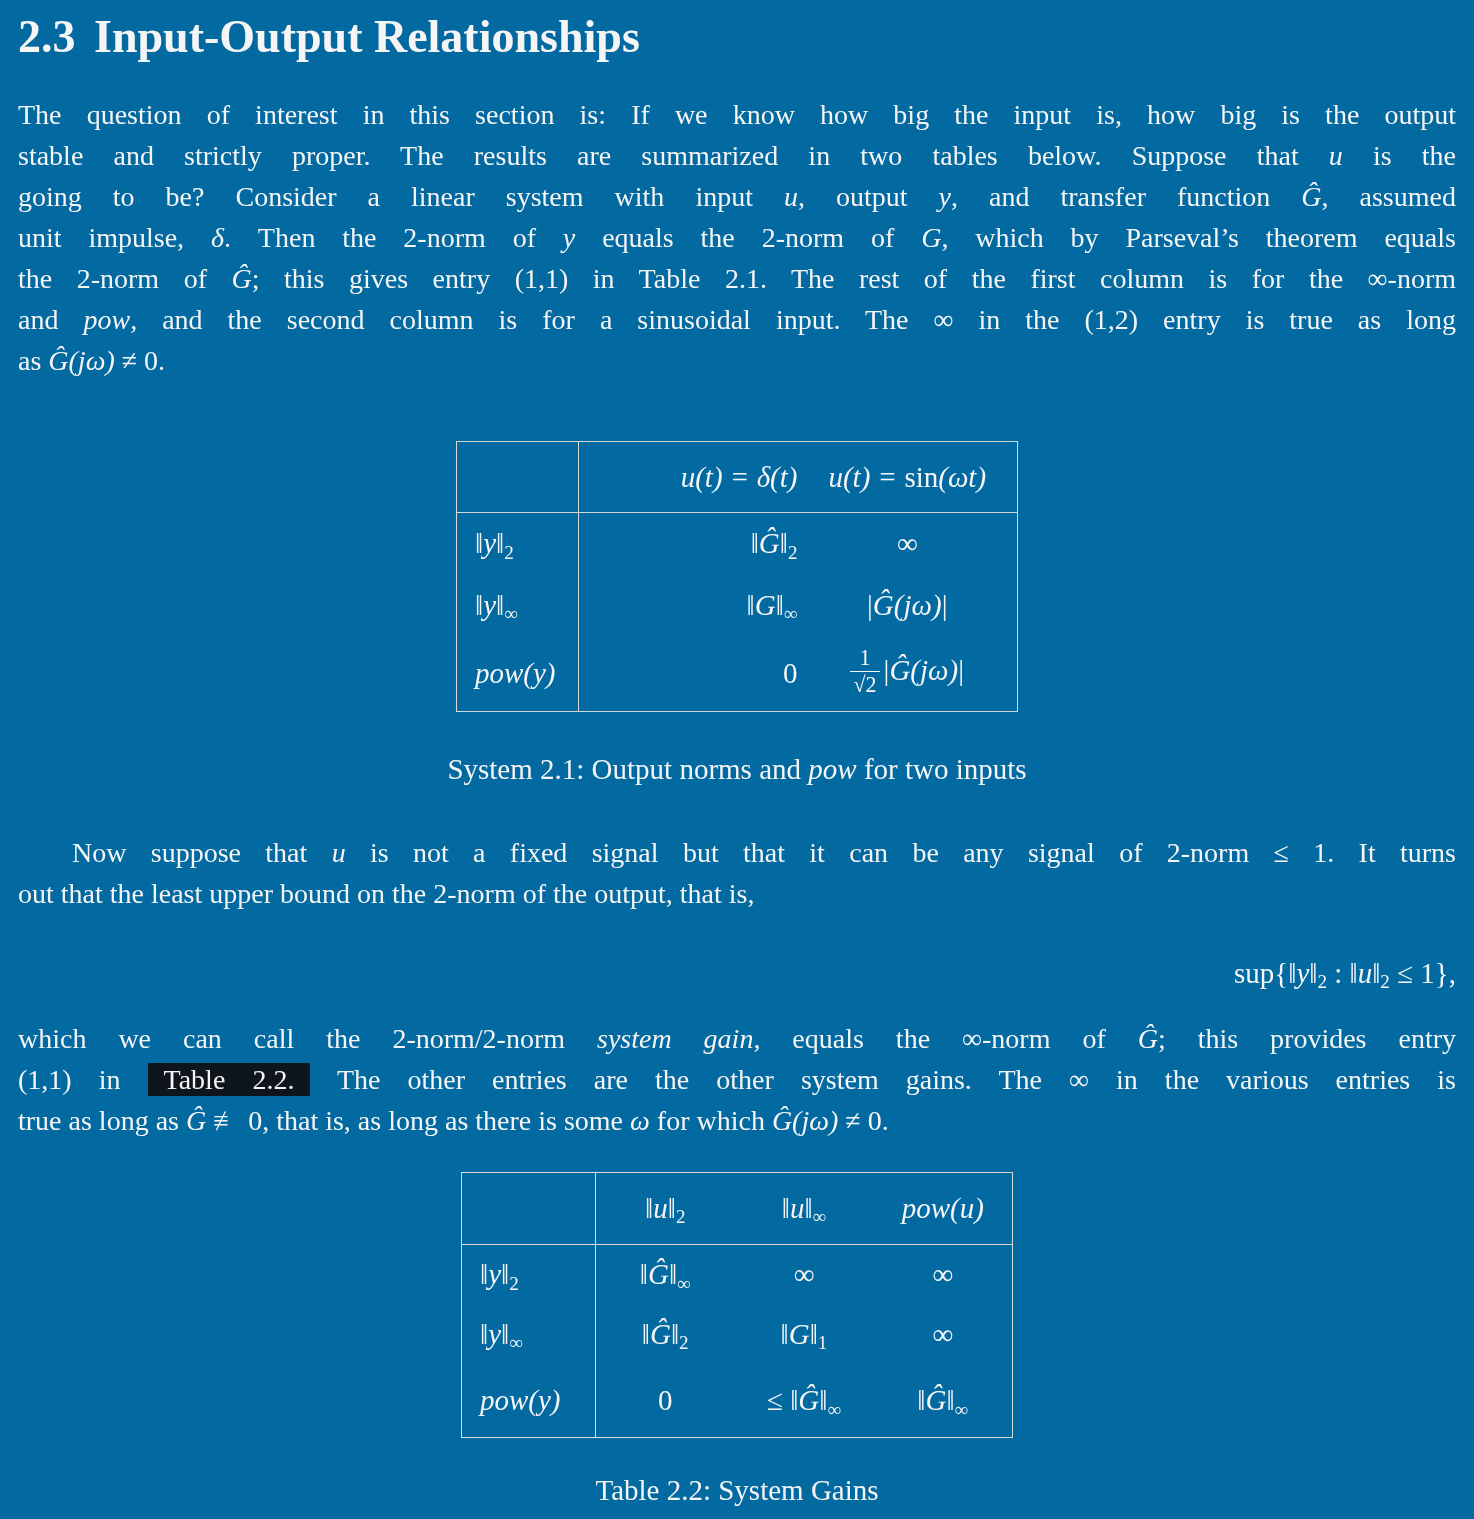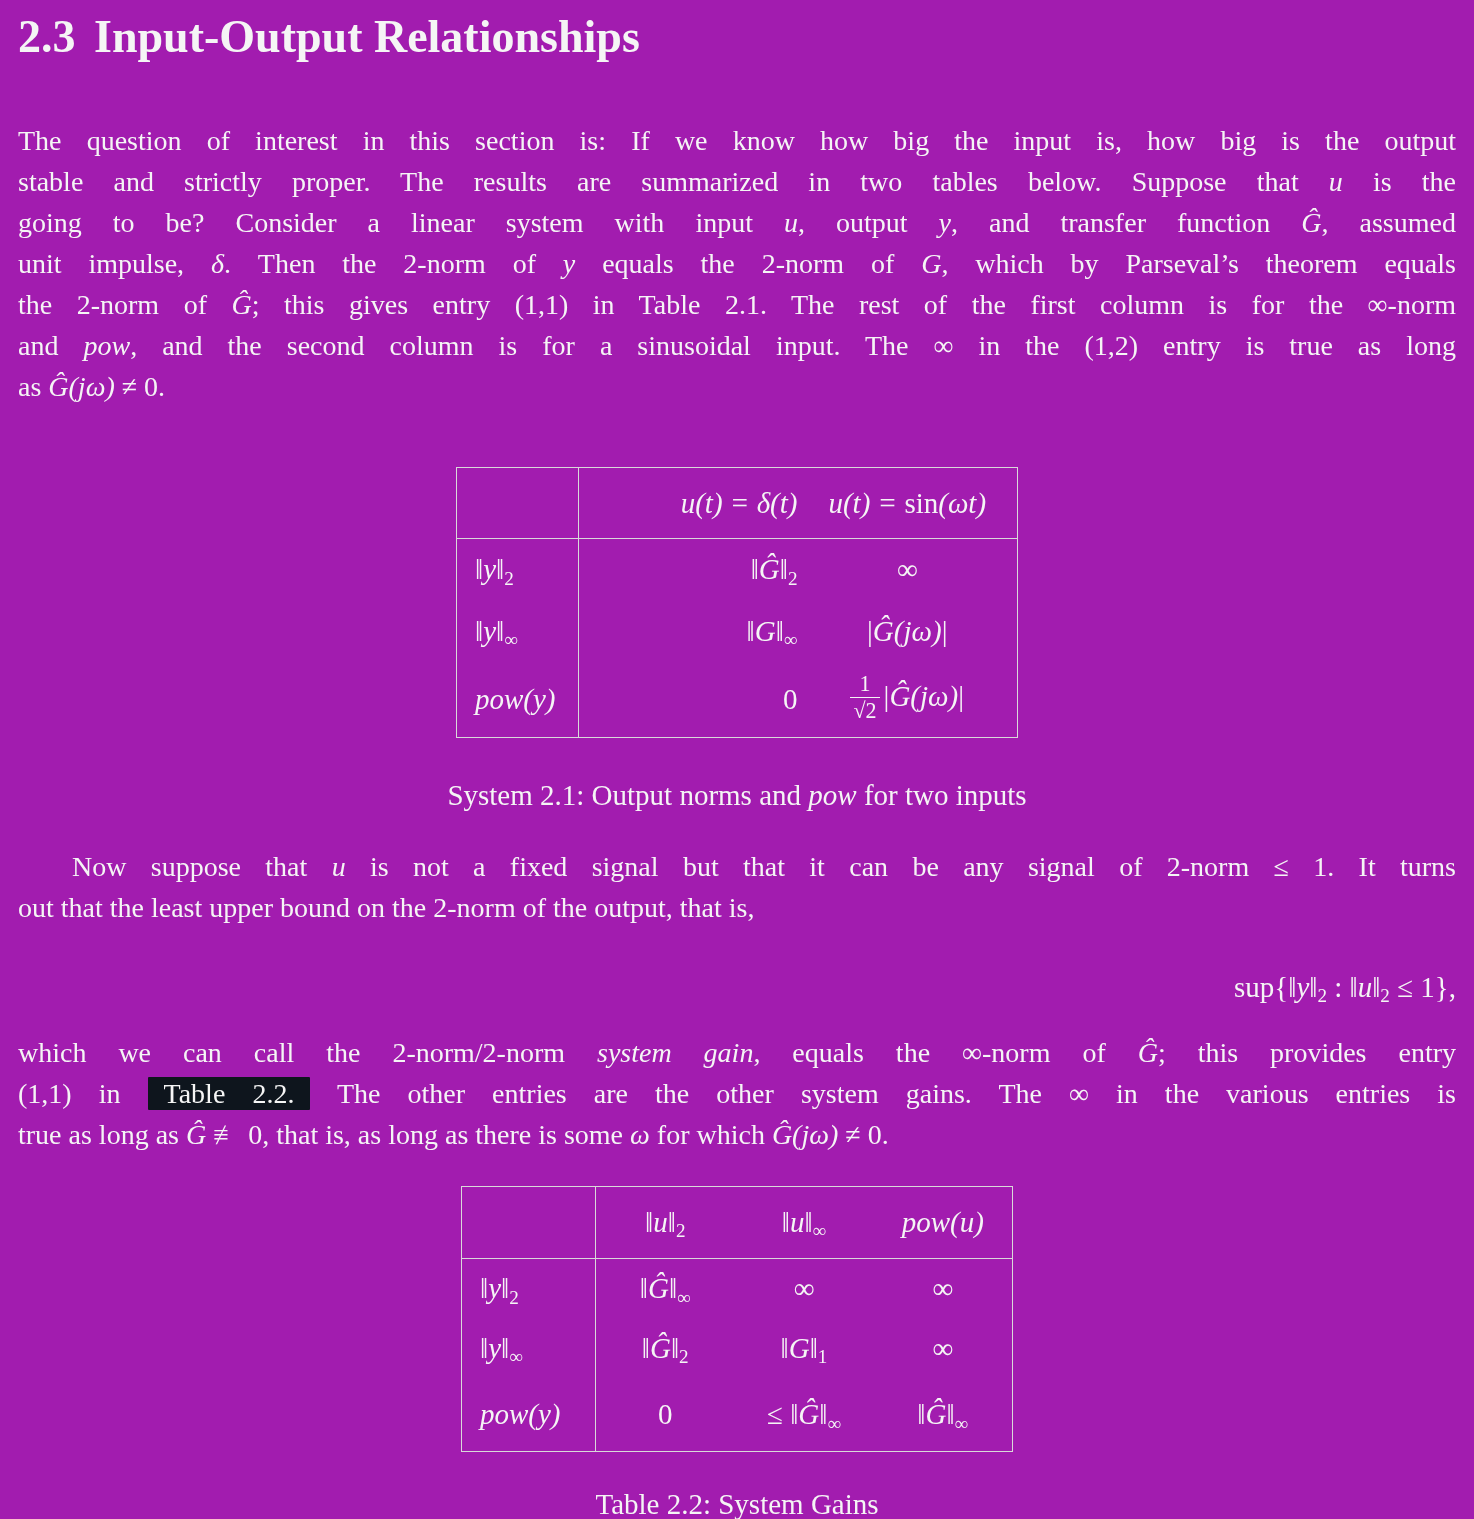--- a/index.html
+++ b/index.html
@@ -2,38 +2,38 @@
 <html><head>
 <meta charset="utf-8">
 <style>
   html,body{margin:0;padding:0;background:#000;}
   .page{
     position:relative;
     width:1474px;height:1519px;
     box-sizing:border-box;
     padding:0 18px;
     overflow:hidden;
-    background:#a21caf;
+    background:#0369a1;
     color:#f5f5f5;
     font-family:"Liberation Serif","DejaVu Serif",serif;
   }
   h1{
     margin:12px 0 0 0;
     font-size:46px;line-height:50px;
     font-weight:bold;letter-spacing:0;
   }
   .secnum{display:inline-block;min-width:76px;}
   .para{font-size:28px;line-height:41px;}
   .pline{text-align:justify;text-align-last:justify;white-space:normal;}
   .pline.last{text-align-last:left;}
   .pline.indent{padding-left:54px;}
   .it{font-style:italic;}
   sub{font-size:66%;line-height:0;vertical-align:baseline;position:relative;top:0.28em;letter-spacing:0;}
   .hl{background:#0e151d;padding:1px 16px;border-radius:1px;color:inherit;text-decoration:none;}
-  #p1{margin-top:58px;font-family:Liberation Serif, serif;}
+  #p1{margin-top:32px;font-family:Liberation Serif, serif;}
   .twrap{display:flex;justify-content:center;}
   #twrap1{margin-top:60px;}
   #twrap2{margin-top:31px;}
   table.t{
     border-collapse:collapse;
     border:1.7px solid #d9d9d9;
     font-size:29px;
     table-layout:fixed;
   }
   table.t td{
@@ -55,21 +55,21 @@
   #table1 tr.r{height:62px;}
   #table1 tr.frow{height:75px;}
   #table2 td.lab{width:134px;}
   #table2 td.c{width:139px;}
   #table2 tr.head{height:72px;}
   #table2 tr.r{height:60px;}
   #table2 tr.frow{height:73px;}
   .caption{font-size:29px;line-height:41px;text-align:center;}
   #caption1{margin-top:37px;}
   #caption2{margin-top:32px;}
-  #p2{margin-top:30px;}
+  #p2{margin-top:42px;}
   .equation{
     margin-top:37px;
     margin-left:82px;
     font-size:29px;line-height:44px;text-align:right;
   }
   #p3{margin-top:23px;}
   .frac{
     display:inline-block;
     vertical-align:middle;
     text-align:center;

